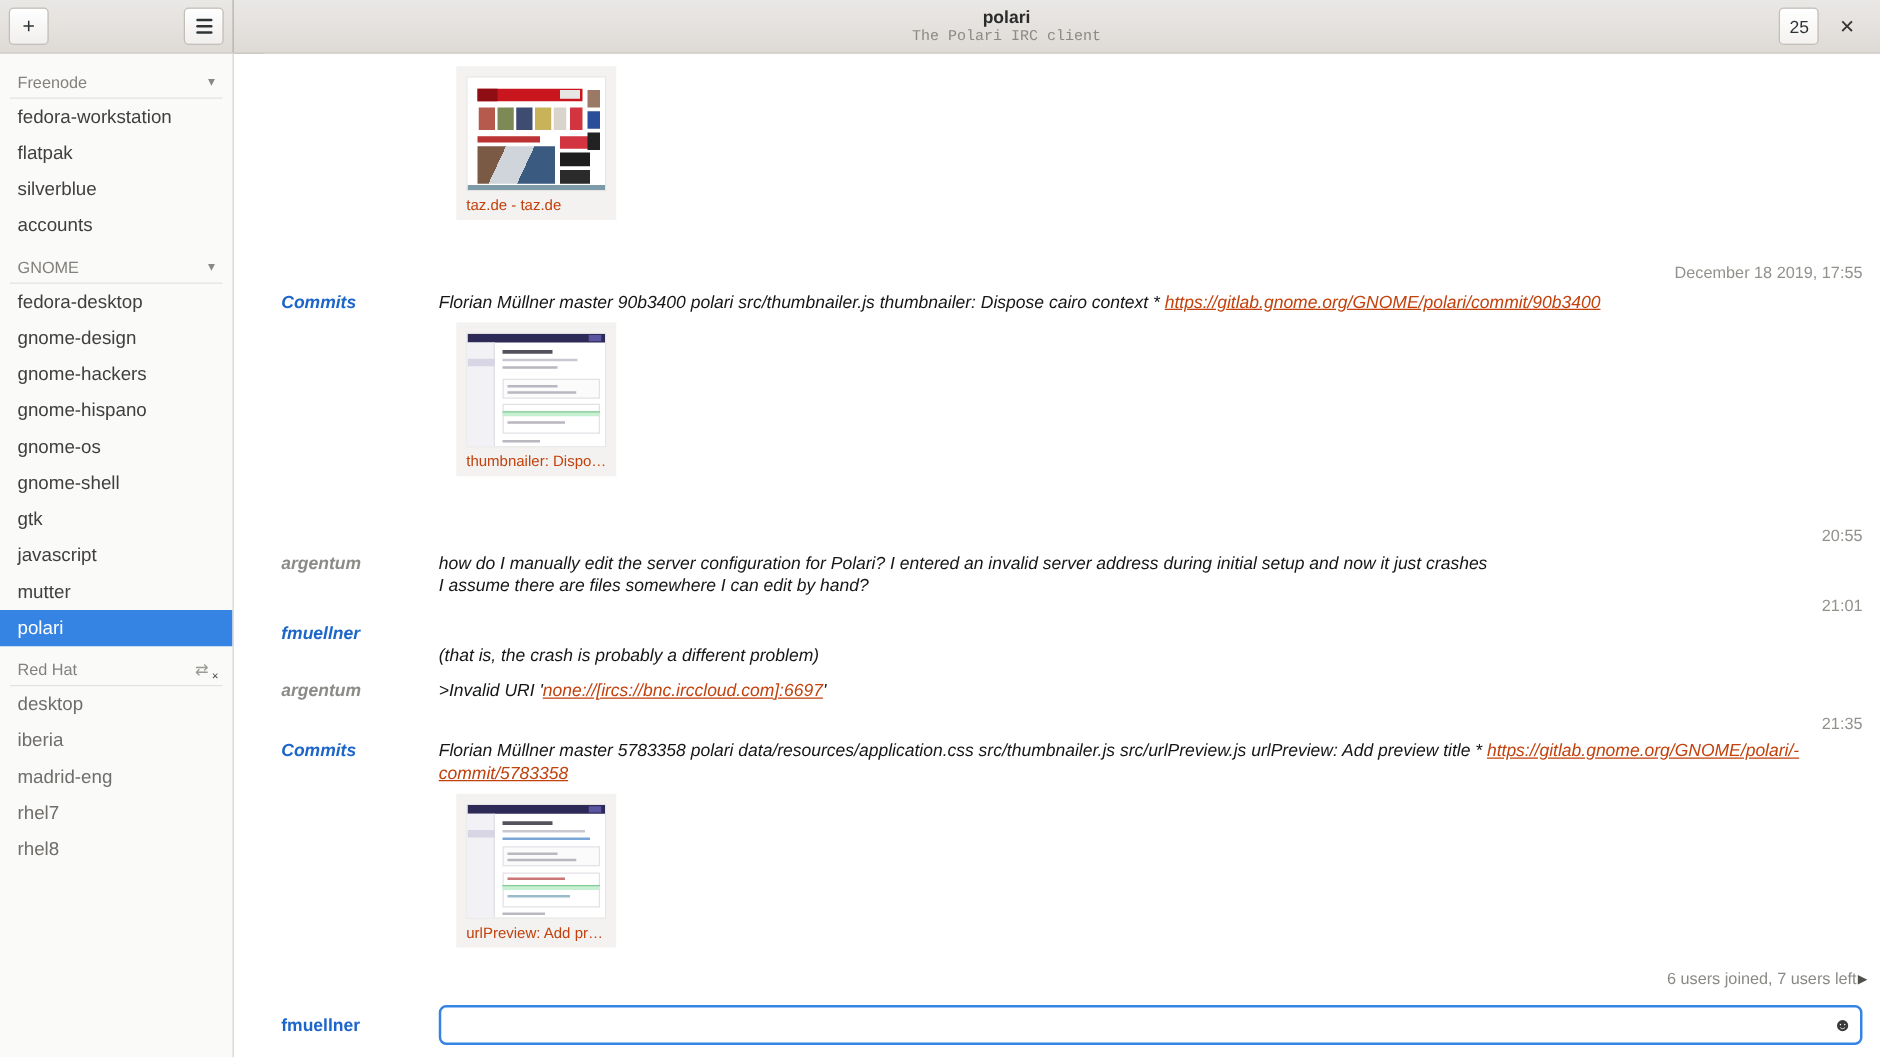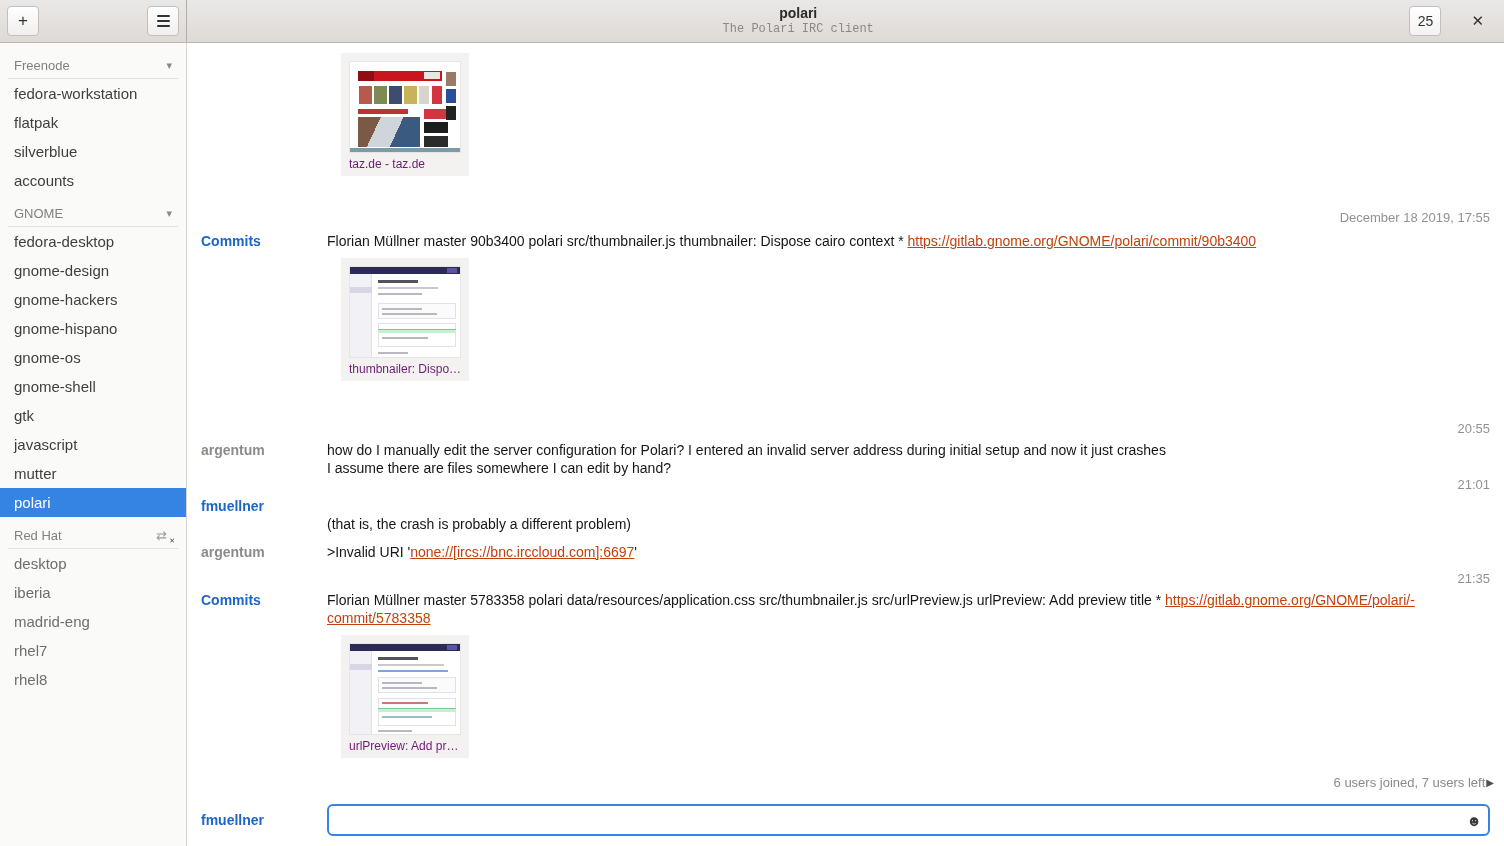--- a/index.html
+++ b/index.html
@@ -26,32 +26,32 @@
     width:32px; height:30px; border:1px solid #c4beb8; border-radius:4px;
     background:linear-gradient(#ffffff,#f1efed);
     display:flex; align-items:center; justify-content:center;
     font-size:17px; color:#2e3436; cursor:pointer;
   }
   .hamburger { display:flex; flex-direction:column; gap:3px; }
   .hamburger i { display:block; width:13px; height:2px; background:#2e3436; border-radius:1px; }
   .hb-center { flex:1; display:flex; flex-direction:column; align-items:center; justify-content:center; line-height:1.25; }
   .hb-title { font-size:14px; font-weight:bold; color:#2b2b2b; }
   .hb-subtitle { font-size:12px; color:#8b8984;font-family:Liberation Mono, monospace; }
-  .hb-right { flex:none; display:flex; align-items:center; gap:26px; padding-right:16px; }
+  .hb-right { flex:none; display:flex; align-items:center; gap:12px; padding-right:16px; }
   .count-btn {
     min-width:32px; height:30px; padding:0 7px;
     border:1px solid #c4beb8; border-radius:4px;
     background:linear-gradient(#ffffff,#f4f2f0);
     display:flex; align-items:center; justify-content:center;
     font-size:14px; color:#2e3436; cursor:pointer;
   }
   .close-btn { font-size:15px; color:#33322f; cursor:pointer; background:none; border:none; padding:2px 4px; }
 
   
-  .main { flex:1; display:flex; min-height:0; }
+  .main { flex:1; display:flex; min-height:0;gap:24px; }
 
   
   .sidebar {
     width:187px; flex:none; background:#fafaf9;
     border-right:1px solid #d8d4d0; padding-top:8px; overflow:hidden;
   }
   .group-header {
     height:28px; display:flex; align-items:center; justify-content:space-between;
     padding:0 14px; cursor:pointer; position:relative;
   }
@@ -67,35 +67,35 @@
   }
   .chan.dim { color:#6f6e6b; }
   .chan.selected { background:#3584e4; color:#ffffff; }
   .disc-icon { position:relative; font-size:13px; color:#9c9a96; width:16px; }
   .disc-icon .x { position:absolute; right:-3px; bottom:-2px; font-size:7px; color:#4a4a48; }
   .group-spacer { height:4px; }
 
   
   .chat { flex:1; display:flex; flex-direction:column; min-width:0; background:#ffffff; }
   .messages { flex:1; padding:10px 14px 0 14px; overflow:hidden; font-size:14px; }
-  .msg { display:flex; line-height:18px; }
+  .msg { display:flex; line-height:18px;font-style:italic; }
   .msg .nick { width:126px; flex:none; font-weight:bold; padding-right:14px; white-space:nowrap; overflow:hidden; }
   .nick.blue { color:#1c65c9; }
   .nick.gray { color:#8b8b87; }
   .msg .body { flex:1; color:#161616; min-width:0; }
   .msg a { color:#c2410c; text-decoration:underline; word-break:break-all; }
   .ts-row { text-align:right; font-size:13px; color:#93918c; line-height:16px; }
 
   
   .preview-card {
     margin-left:140px; width:128px; background:#f3f2f0;
     padding:8px 8px 5px 8px; cursor:pointer;
   }
   .preview-img { width:112px; height:92px; background:#ffffff; position:relative; overflow:hidden; border:1px solid #e7e5e2; }
-  .preview-caption { font-size:12px; color:#701a75; margin-top:4px; white-space:nowrap; overflow:hidden; }
+  .preview-caption { font-size:12px; color:#c2410c; margin-top:4px; white-space:nowrap; overflow:hidden; }
   .pv { position:absolute; }
 
   
   .taz-bar   { left:8px; top:9px;  width:84px; height:10px; background:#c9151e; }
   .taz-logo  { left:8px; top:9px;  width:16px; height:10px; background:#8f0e14; }
   .taz-btn   { left:74px; top:10px; width:16px; height:7px; background:#e7e6e4; }
   .taz-t1 { left:9px;  top:24px; width:13px; height:18px; background:#b65a4e; }
   .taz-t2 { left:24px; top:24px; width:13px; height:18px; background:#7d8a56; }
   .taz-t3 { left:39px; top:24px; width:13px; height:18px; background:#3f4c72; }
   .taz-t4 { left:54px; top:24px; width:13px; height:18px; background:#c8b25a; }

